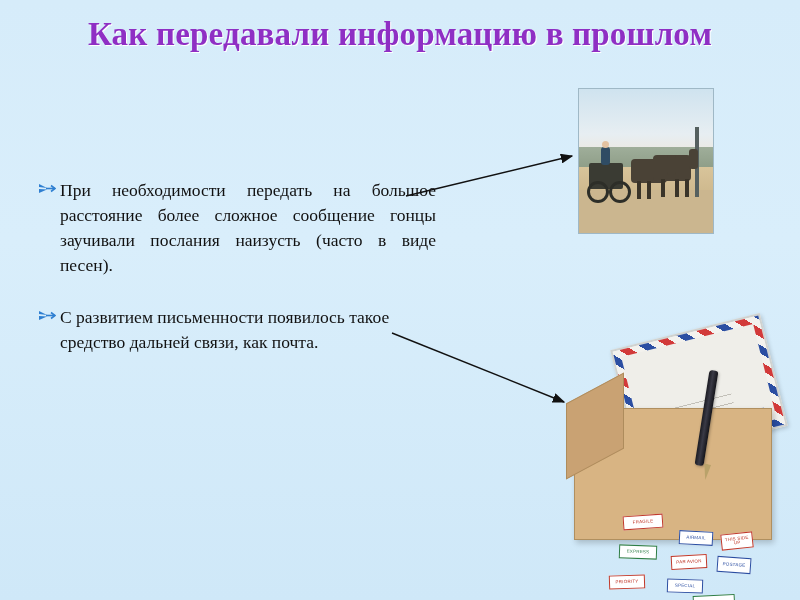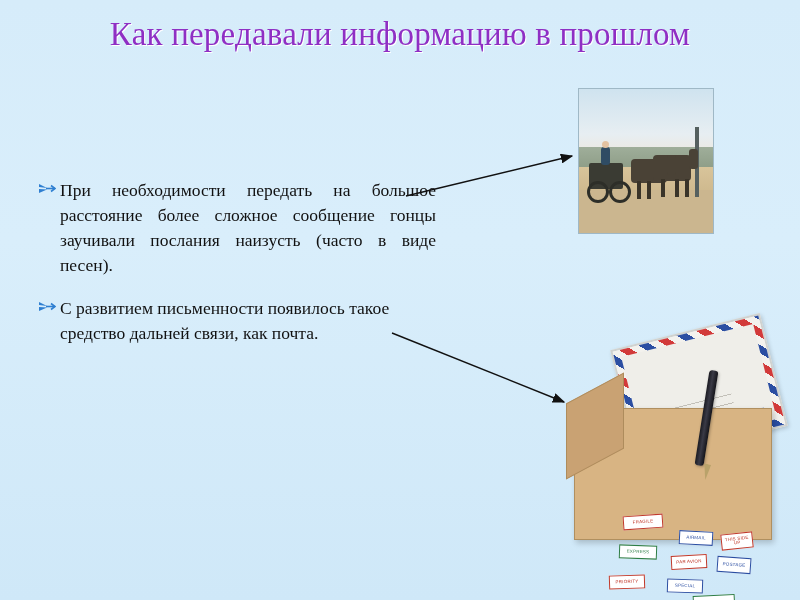--- a/index.html
+++ b/index.html
@@ -21,37 +21,37 @@
     background: linear-gradient(180deg, #d6ecfa 0%, #d9eefb 40%, #cfe8f8 100%);
     overflow: hidden;
   }
   .slide-title {
     position: absolute;
     left: 0;
     top: 16px;
     width: 800px;
     text-align: center;
     font-family: "Liberation Serif", serif;
-    font-weight: normal;
+    font-weight: bold;
     font-size: 33px;
     color: #8f2fc4;
     letter-spacing: 0.2px;
     text-shadow: 1px 1px 0 #ffffff;
   }
   .body-block {
     position: absolute;
     left: 36px;
     width: 400px;
     font-family: "Liberation Serif", serif;
     font-size: 17.5px;
     color: #111111;
     line-height: 1.42;
   }
   .block-1 { top: 178px; }
-  .block-2 { top: 296px; }
+  .block-2 { top: 305px; }
 
   .para {
     position: relative;
     padding-left: 24px;
     text-align: justify;
   }
   .para.no-justify { text-align: left; }
 
   .bullet-icon {
     position: absolute;

